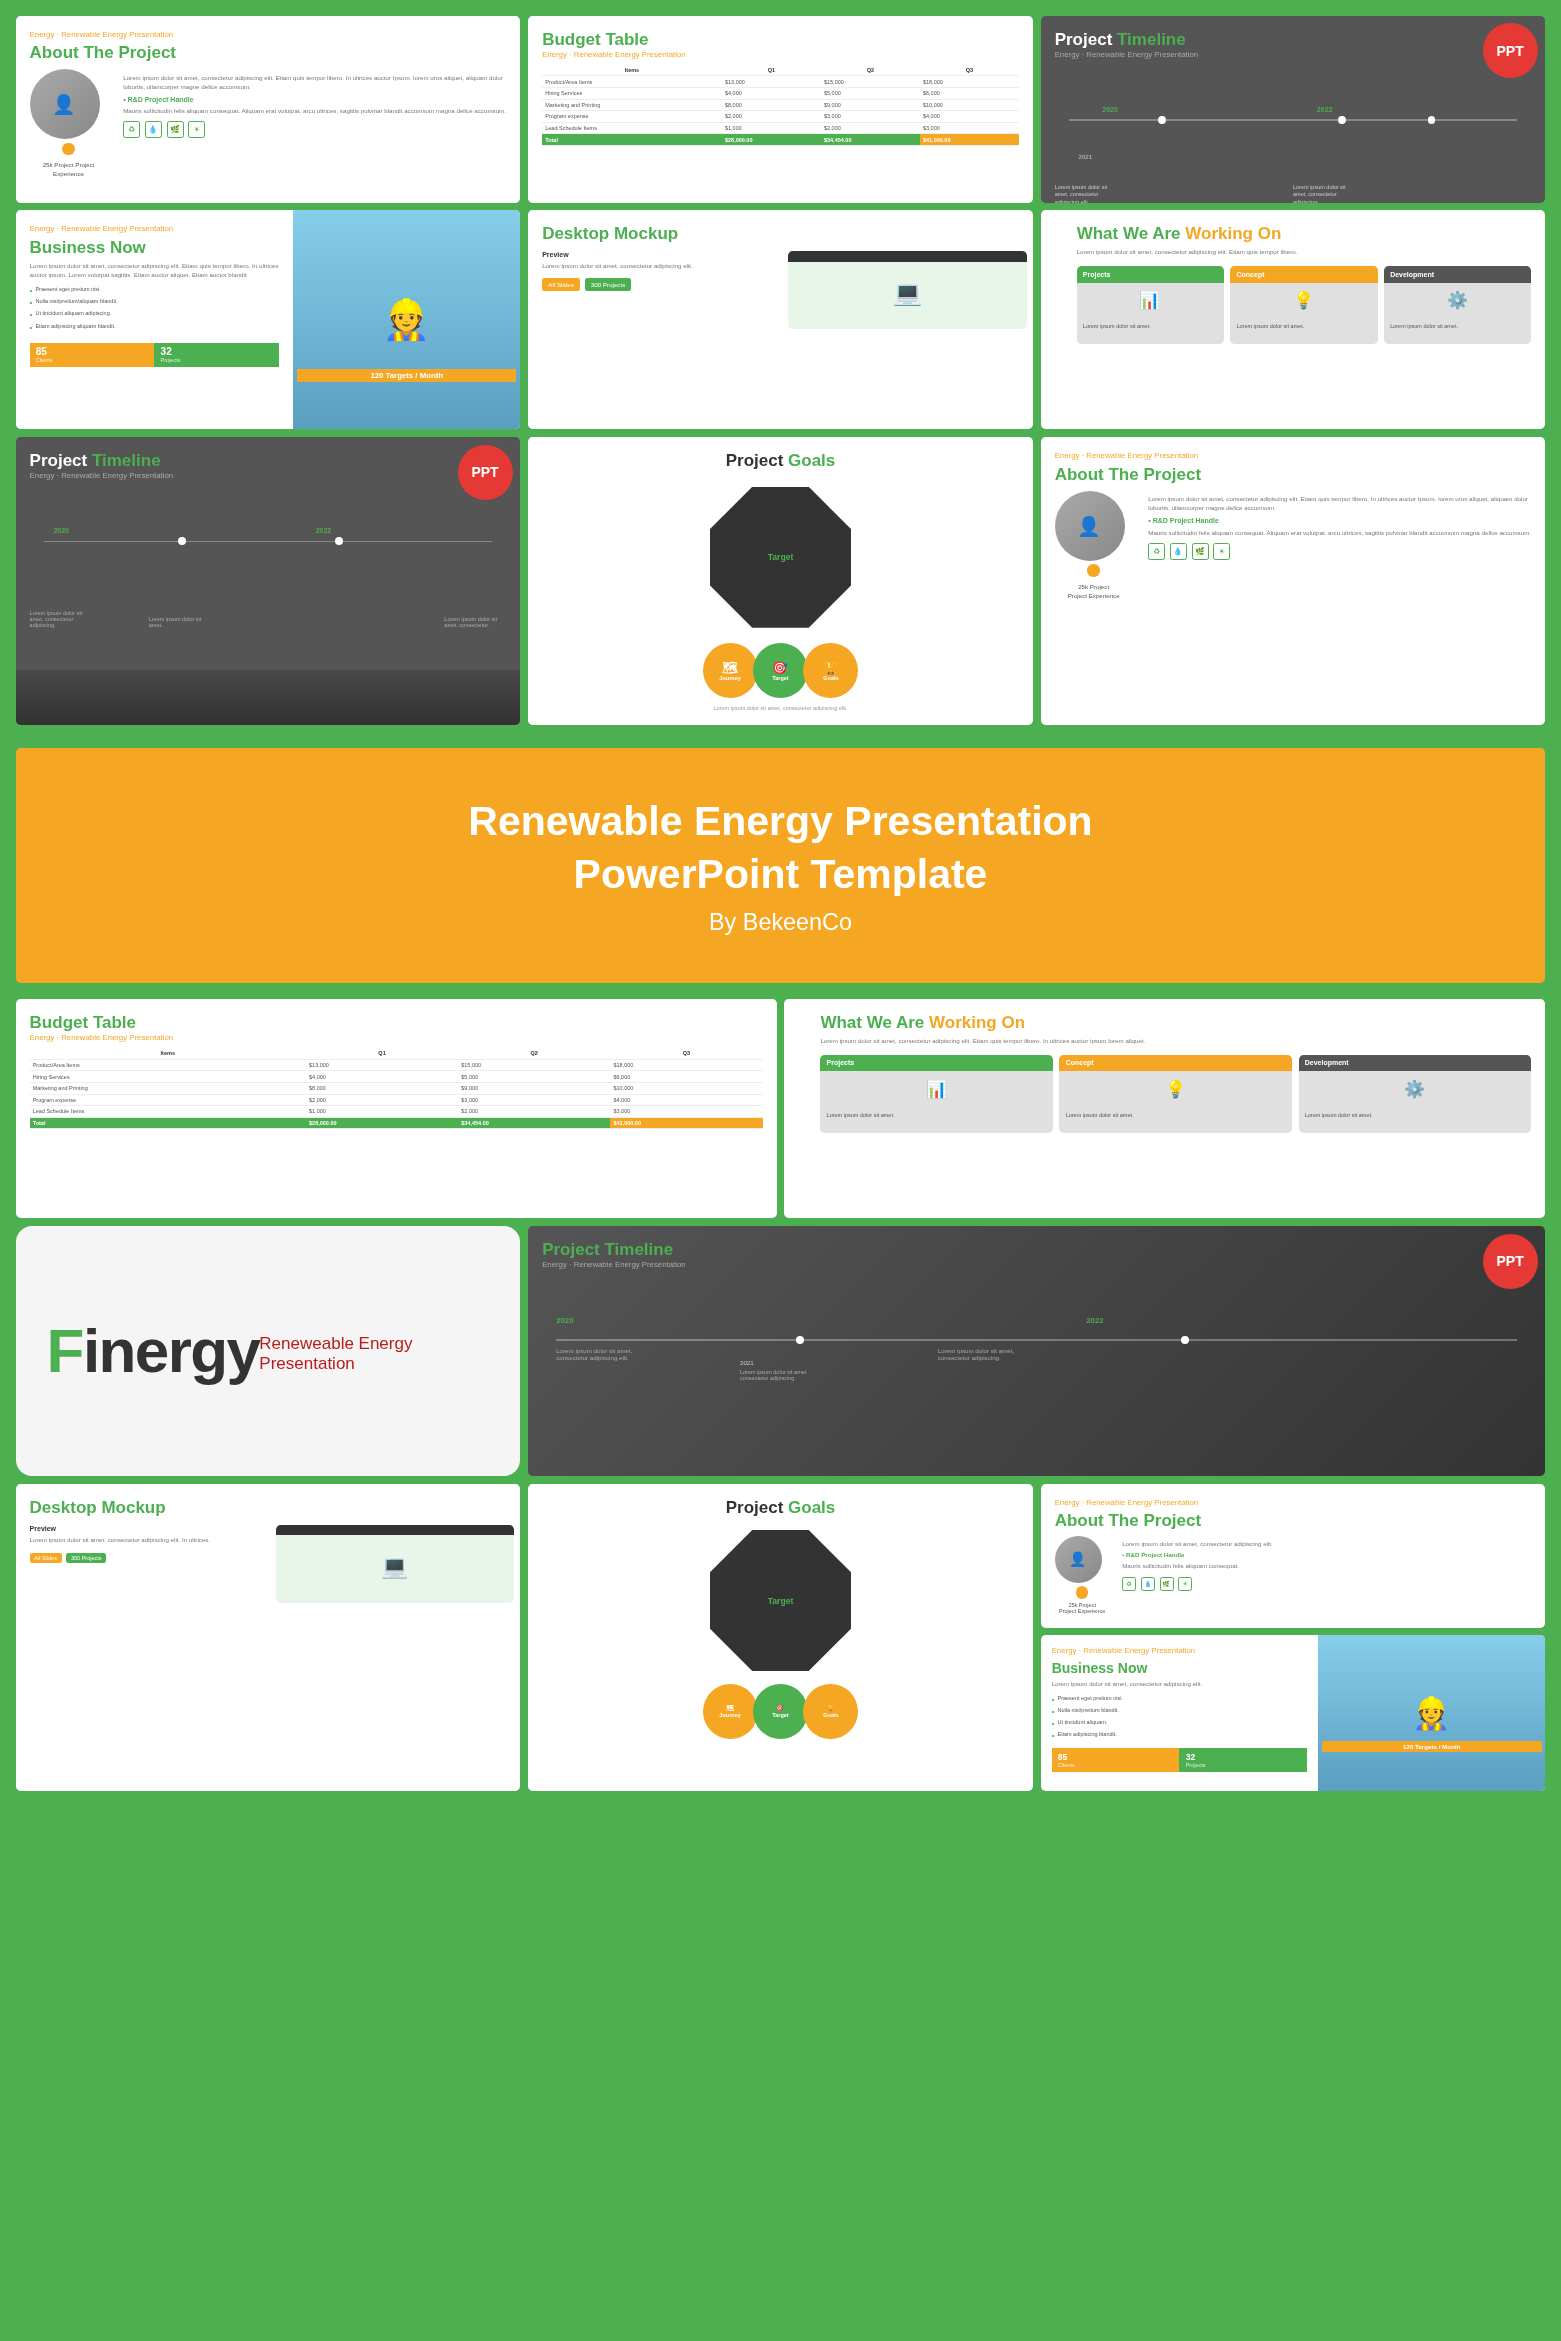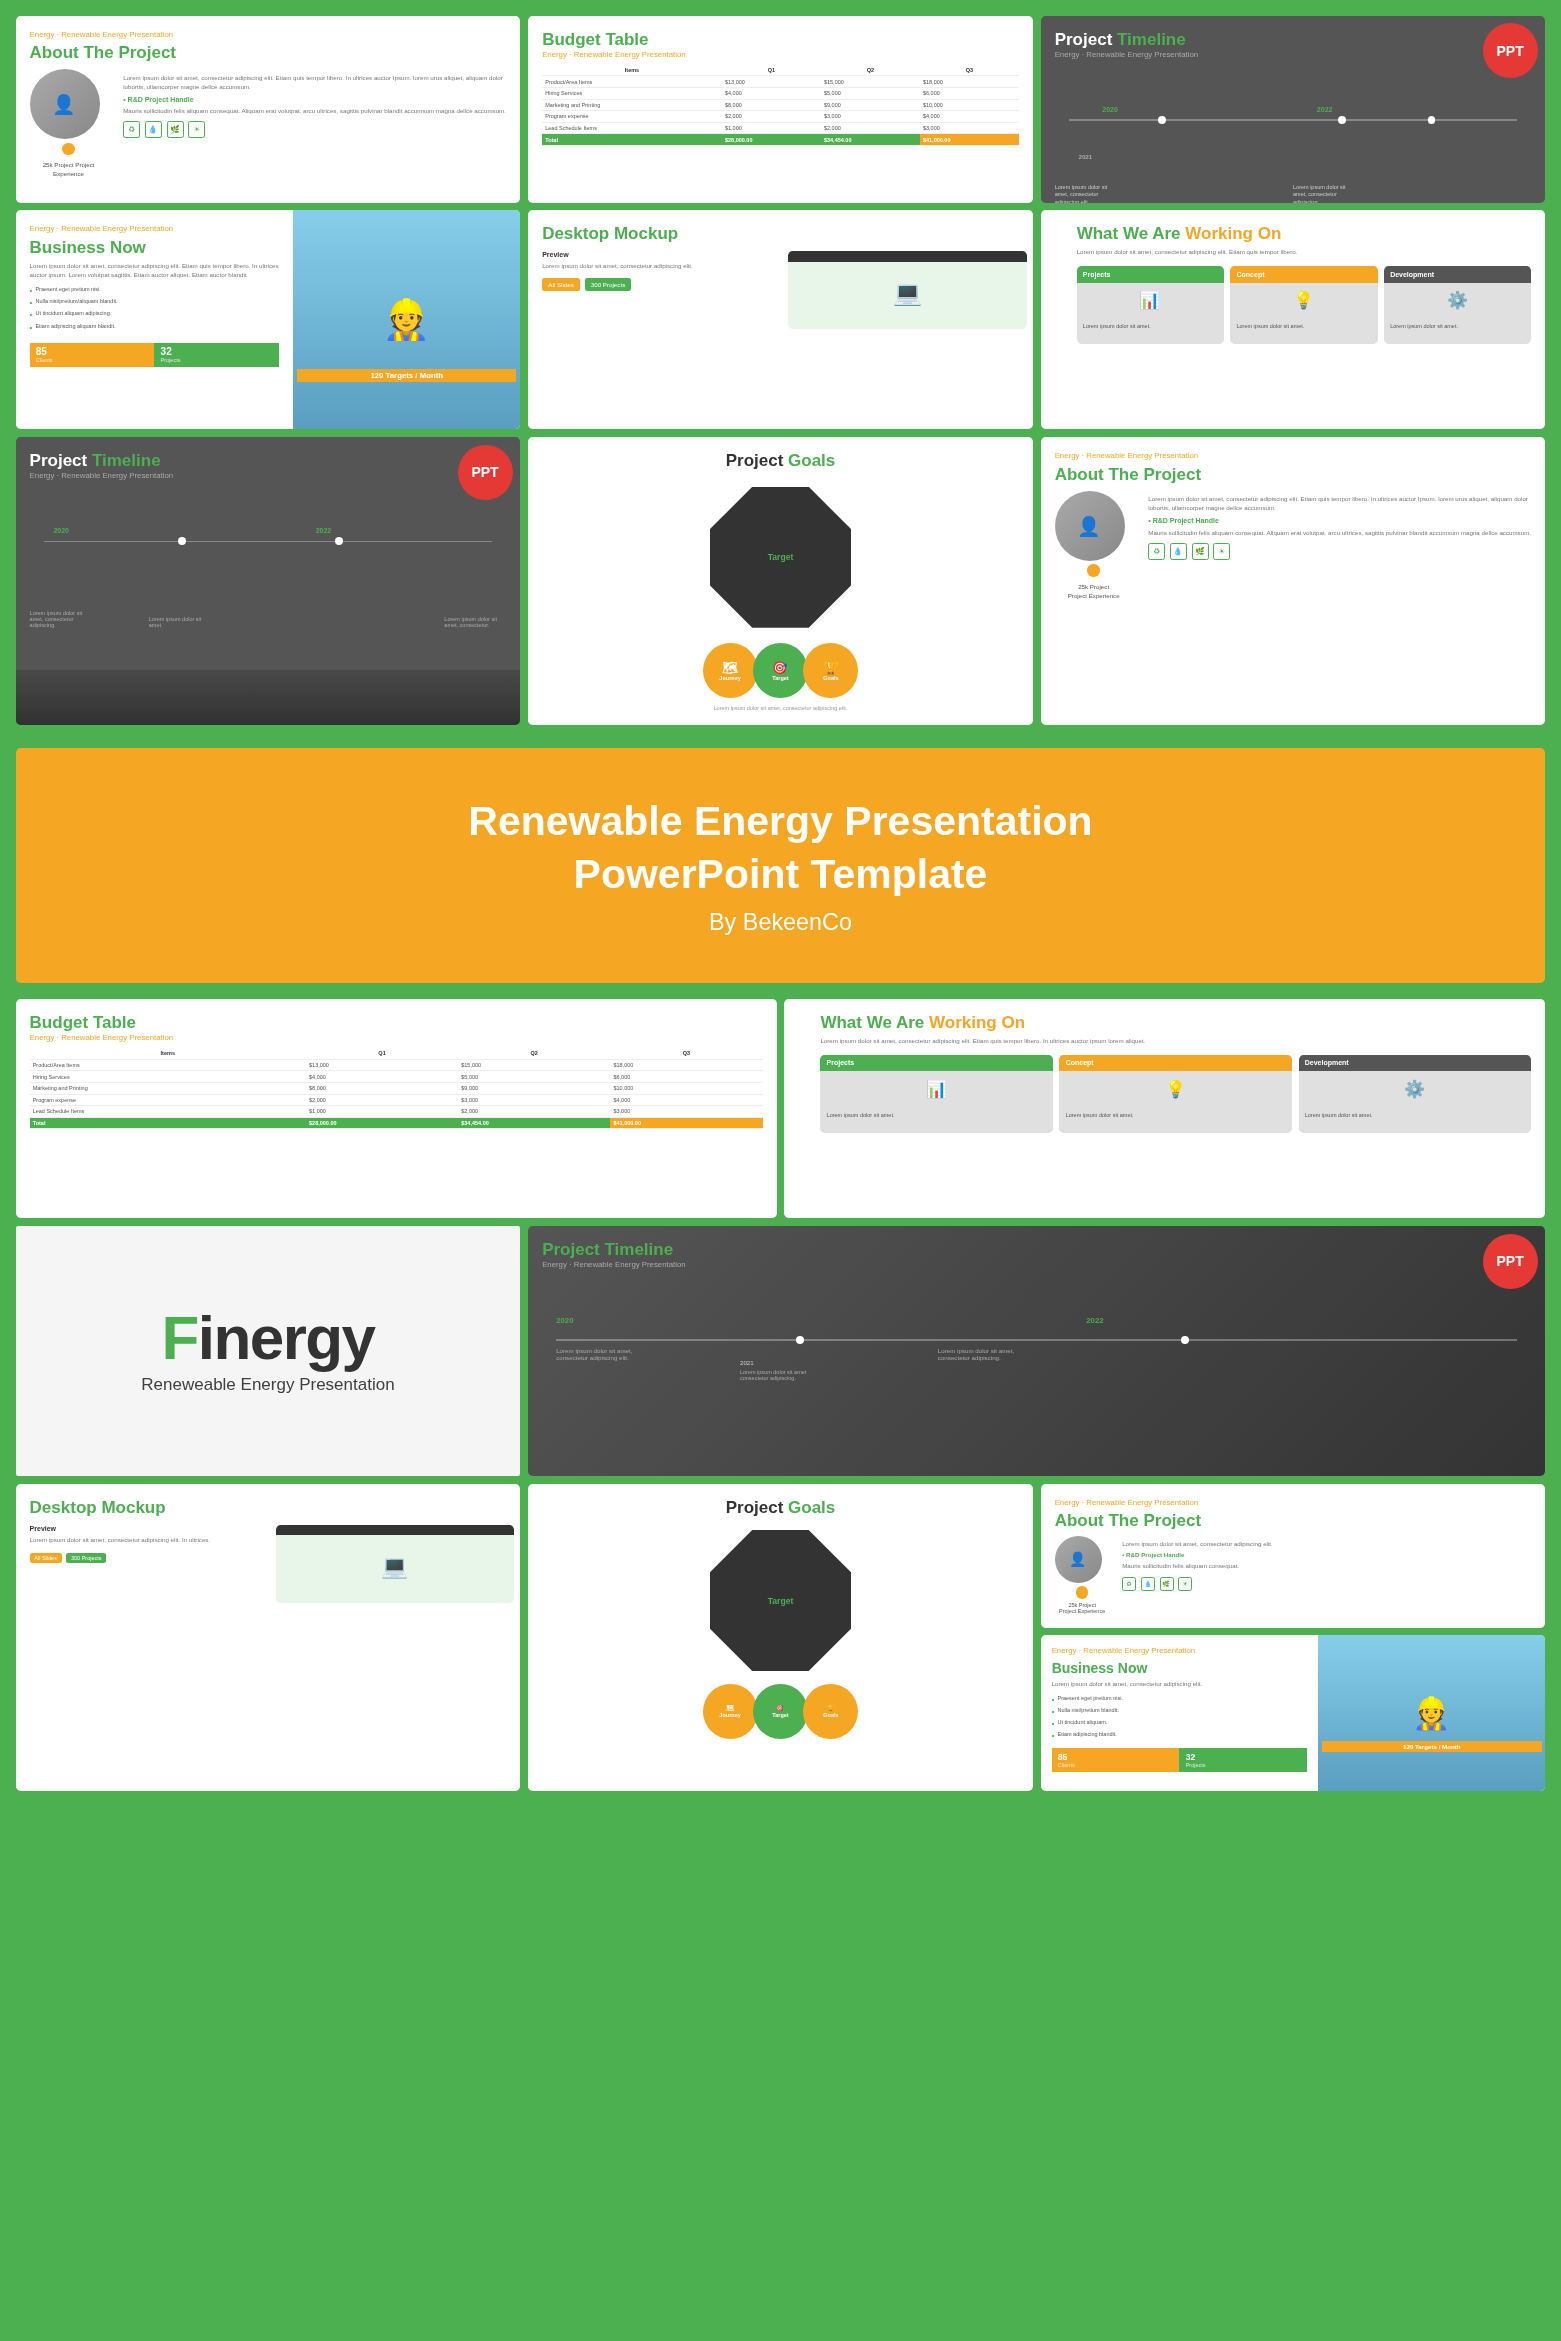--- a/index.html
+++ b/index.html
@@ -334,23 +334,22 @@
 
     .bottom-mid-row {
       display: grid;
       grid-template-columns: 1fr 1fr 1fr;
       gap: 7.8px;
       margin-bottom: 7.8px;
     }
 
     .finergy-card {
       background: #f5f5f5;
-      border-radius: 2px;
+      border-radius: 16px;
       display: flex;
-      flex-direction: column;
       align-items: center;
       justify-content: center;
       padding: 31px;
       min-height: 250px;
     }
 
     .bottom-3grid {
       display: grid;
       grid-template-columns: 1fr 1fr 1fr;
       gap: 7.8px;
@@ -771,21 +770,21 @@
         </div>
       </div>
     </div>
 
     <div class="bottom-mid-row">
 
       <div class="finergy-card" style="grid-column: span 1; min-height:250px;">
         <div style="font-size:62px;font-weight:900;color:#333;letter-spacing:-1.6px; line-height:1;">
           <span style="color:#4caf50;">F</span><span>inergy</span>
         </div>
-        <div style="font-size:17px;color:#404040;margin-top:6.2px;">Reneweable Energy Presentation</div>
+        <div style="font-size:17px;color:#b91c1c;margin-top:6.2px;">Reneweable Energy Presentation</div>
       </div>
 
       <div class="slide-card solar-bg" style="grid-column: span 2;">
         <div class="slide-title-main">
           <span>Project </span>
           <span style="color:#4caf50;">Timeline</span>
         </div>
         <div class="slide-subtitle">Energy · Renewable Energy Presentation</div>
         <div class="ppt-badge">PPT</div>
         <div style="position:relative; margin-top:47px; height:94px;">

